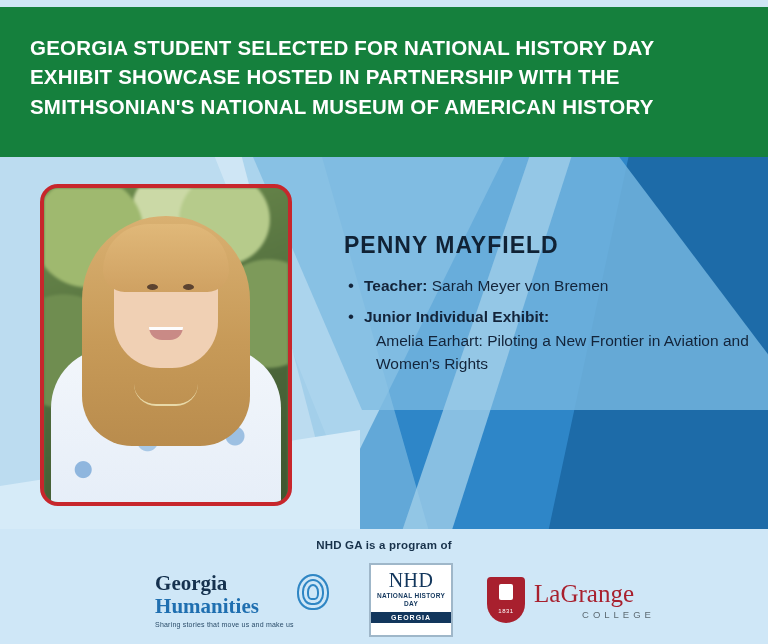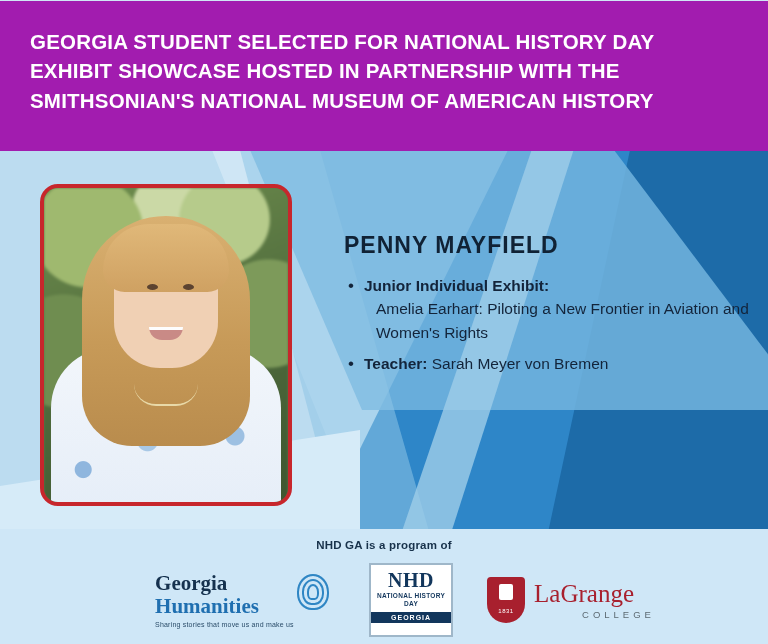--- a/index.html
+++ b/index.html
@@ -53,23 +53,23 @@
   }
   .p7 { 
     top: 150px; left: 240px; width: 200px; height: 420px;
     background: #8ec4e6;
     clip-path: polygon(0% 0%, 40% 0%, 100% 100%, 55% 100%);
     opacity: .55;
   }
 
   
   .header {
-    position: absolute; top: 1px; left: 0;
+    position: absolute; top: 7px; left: 0;
     width: 768px; height: 150px;
-    background: #a21caf;
+    background: #15803d;
     color: #ffffff;
     padding: 26px 30px 4px 30px;
   }
   .header h1 {
     font-size: 20.5px;
     line-height: 1.43;
     font-weight: bold;
     letter-spacing: .2px;
     text-transform: uppercase;
   }
@@ -226,21 +226,21 @@
     box-shadow: inset 0 0 0 3px #cfe7f7, inset 0 0 0 5px #2f86c4, inset 0 0 0 8px #cfe7f7, inset 0 0 0 10px #2f86c4;
   }
   
   .nhd {
     width: 84px; height: 74px;
     background: #ffffff;
     border: 2px solid #9fb7c9;
     text-align: center;
     padding-top: 5px;
   }
-  .nhd .n1 { font-family: "Liberation Serif", serif; font-size: 20px; font-weight: bold; color: #12365c; letter-spacing: .5px; line-height: 1; }
+  .nhd .n1 { font-family: "Liberation Serif", serif; font-size: 20px; font-weight: normal; color: #12365c; letter-spacing: .5px; line-height: 1; }
   .nhd .n2 { font-size: 6.5px; font-weight: bold; color: #12365c; line-height: 1.25; margin-top: 2px; letter-spacing: .3px; }
   .nhd .n3 {
     margin-top: 4px; background: #12365c; color: #ffffff;
     font-size: 7px; font-weight: bold; letter-spacing: 1px; padding: 2px 0;
   }
   
   .lg { display: flex; align-items: center; gap: 9px; justify-content: flex-end; }
   .lg .shield {
     width: 38px; height: 46px;
     background: #a8202e;
@@ -292,26 +292,26 @@
       <div class="eye r"></div>
       <div class="mouth"></div>
       <div class="necklace"></div>
     </div>
   </div>
 
   <div class="details">
     <div class="student-name">PENNY MAYFIELD</div>
     <ul class="facts">
       <li>
+        <span class="lbl">Teacher:</span>
+        <span>Sarah Meyer von Bremen</span>
+      </li>
+      <li>
         <span class="lbl">Junior Individual Exhibit:</span>
         <span class="sub">Amelia Earhart: Piloting a New Frontier in Aviation and Women's Rights</span>
-      </li>
-      <li>
-        <span class="lbl">Teacher:</span>
-        <span>Sarah Meyer von Bremen</span>
       </li>
     </ul>
   </div>
 
   <div class="footer">
     <div class="footer-note">NHD GA is a program of</div>
     <div class="logos">
 
       <div class="gh">
         <div class="fp"></div>

